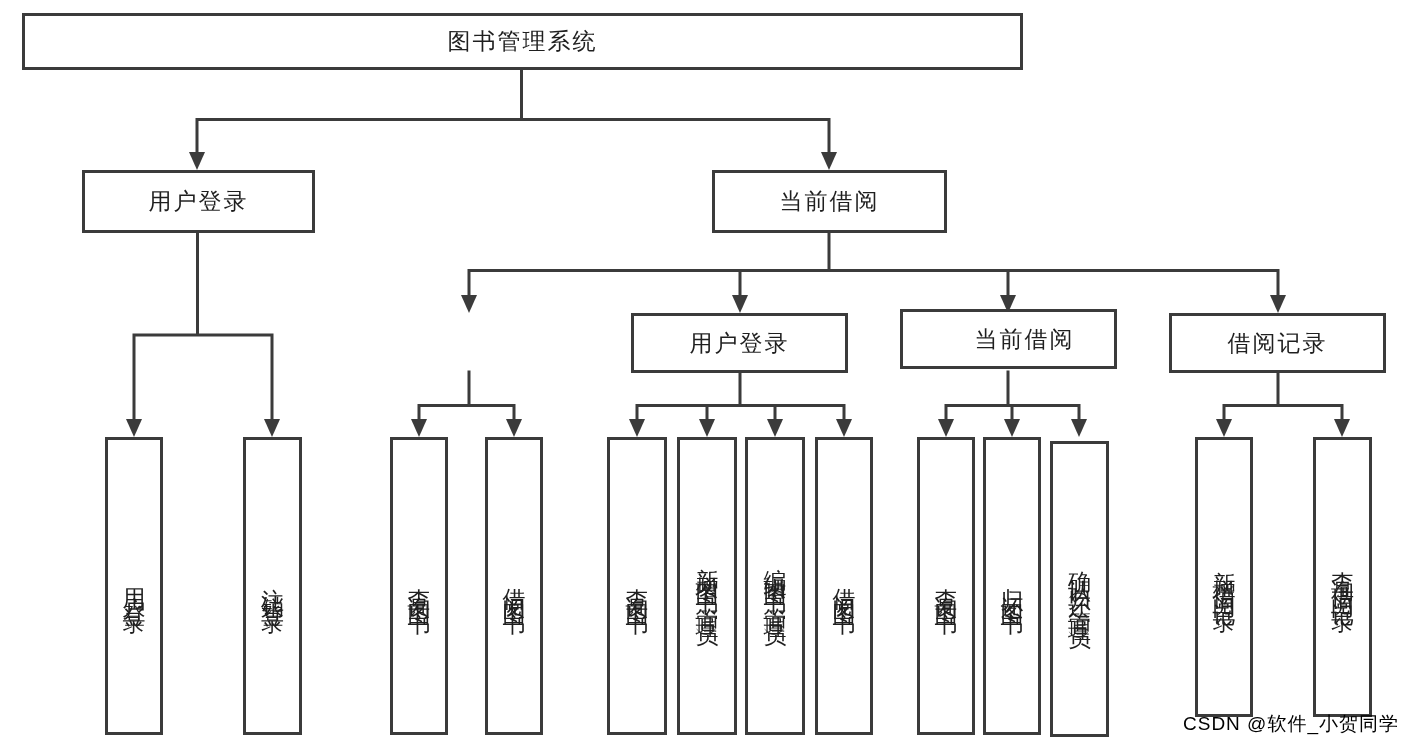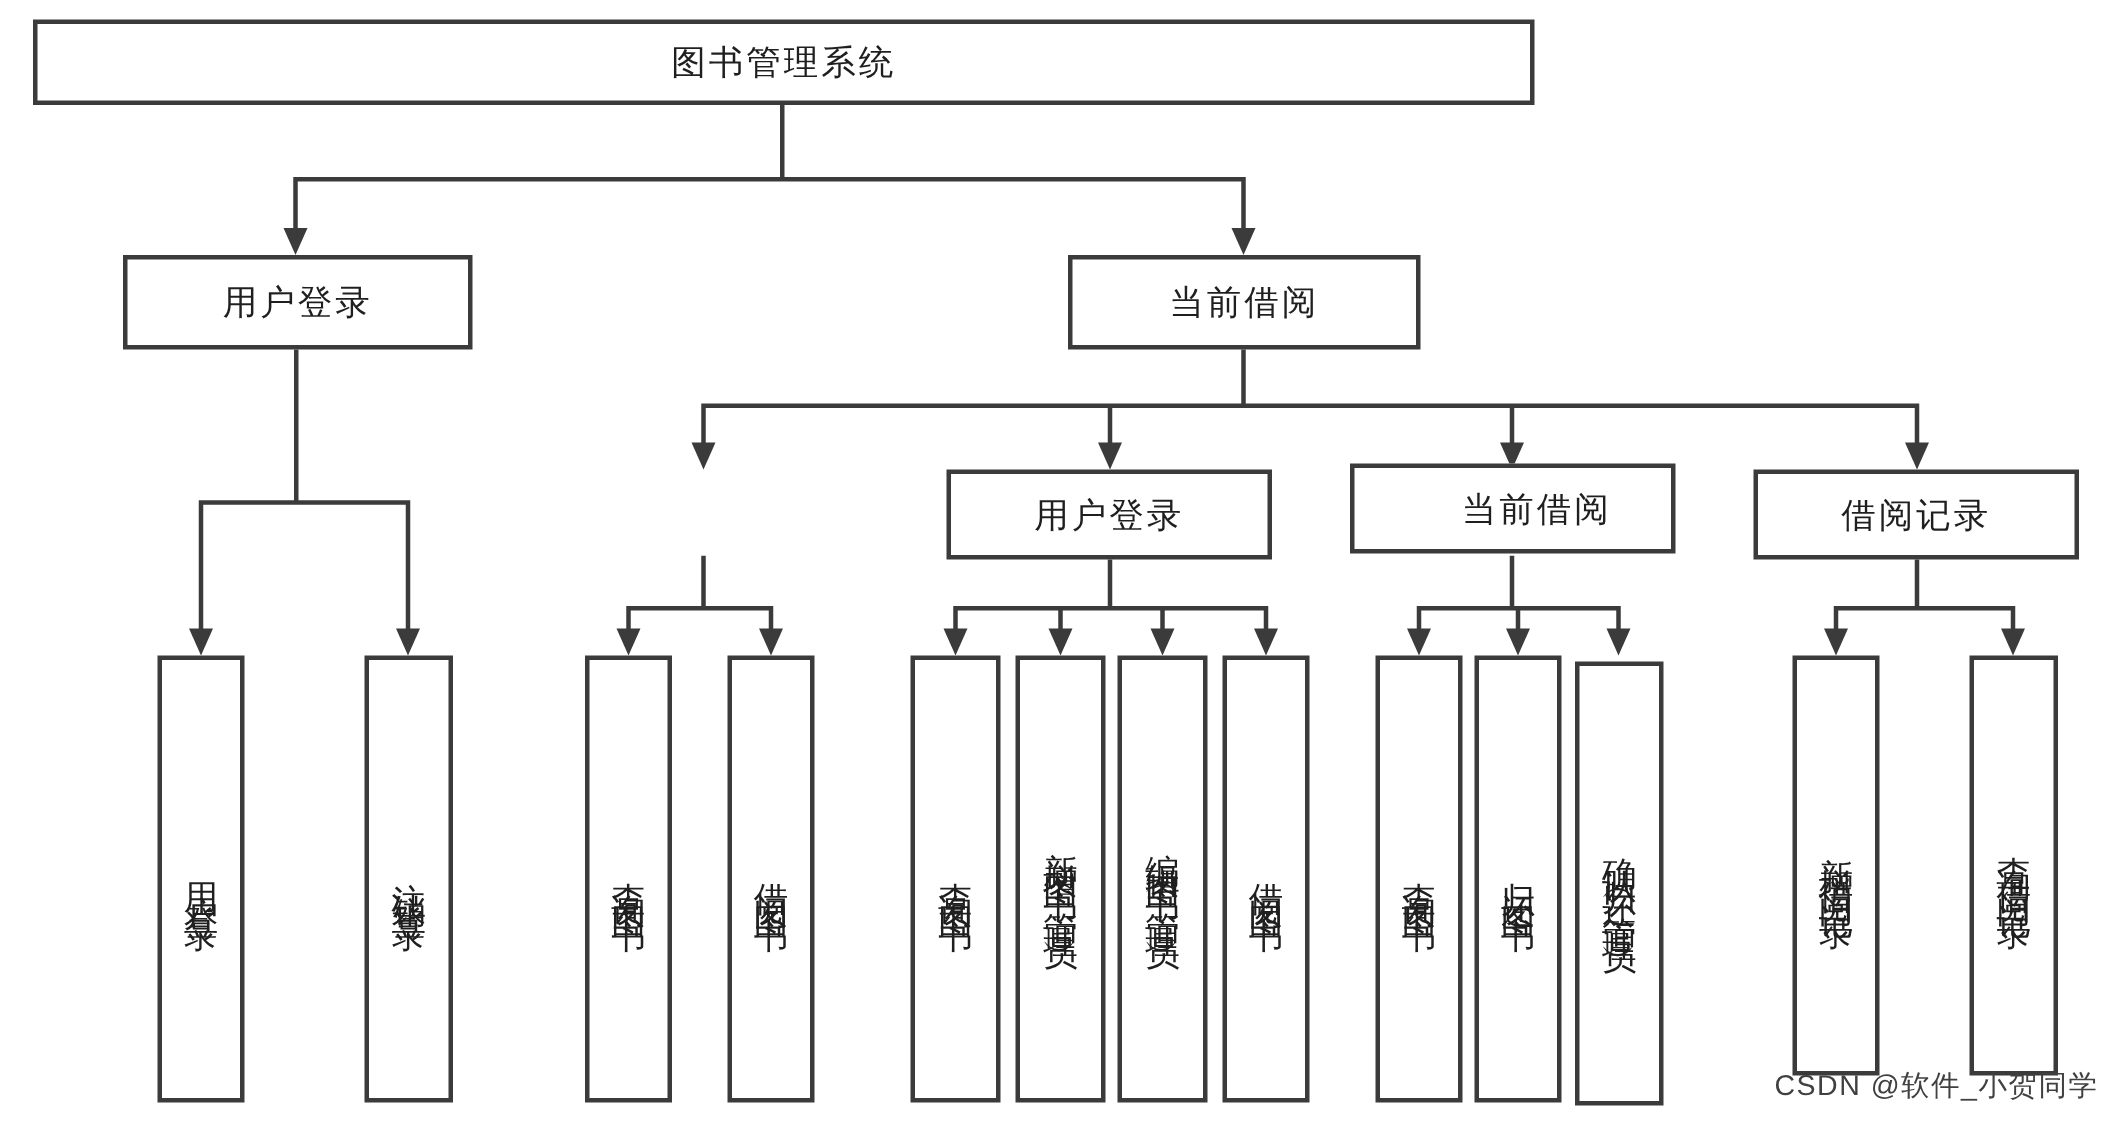--- a/index.html
+++ b/index.html
@@ -26,21 +26,21 @@
     font-size:23px;
     letter-spacing:8px;
     line-height:1;
     color:#1f1f1f;
   }
   .watermark {
     position:absolute;
     left:1183px; top:711px;
     font-size:19px;
     letter-spacing:1px;
-    color:#404040;
+    color:#000000;
     white-space:nowrap;
   }
 </style>
 </head>
 <body>
 
 <div class="canvas">
 
   <svg class="connectors" width="1405" height="747" viewBox="0 0 1405 747" xmlns="http://www.w3.org/2000/svg">
     <g stroke="#3b3b3b" stroke-width="3" fill="none" stroke-linecap="square">

